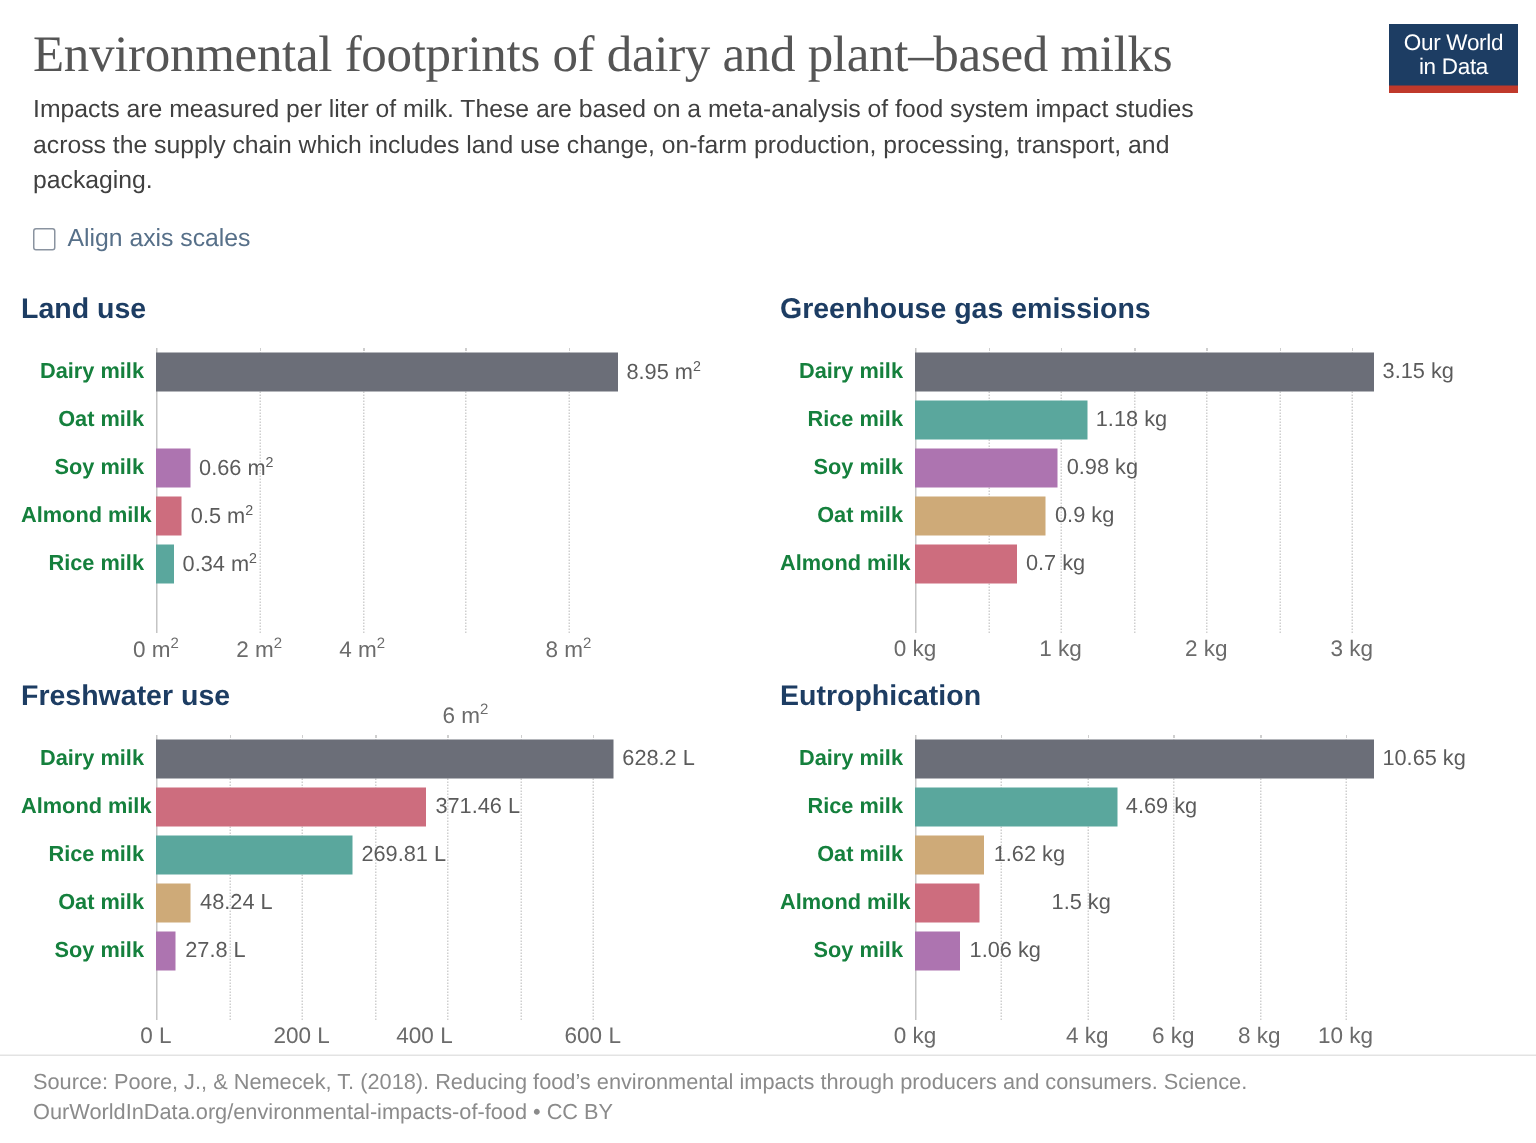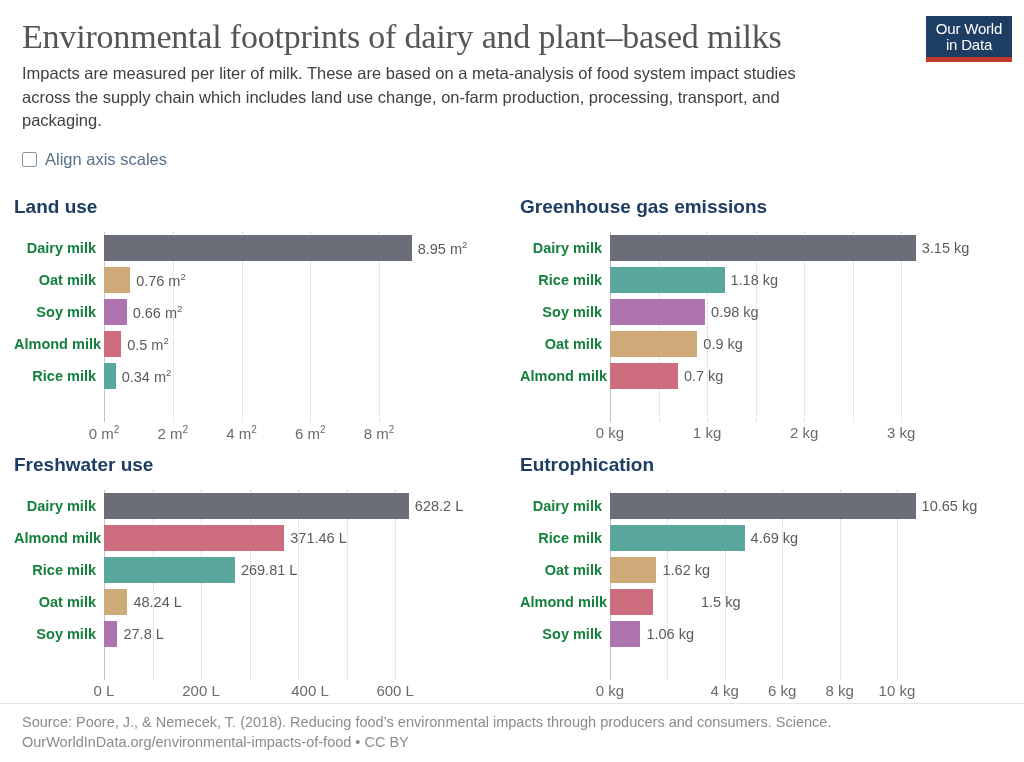--- a/index.html
+++ b/index.html
@@ -261,24 +261,20 @@
           <div class="rows">
             <div class="bar-row">
               <div class="cat-label">Dairy milk</div>
               <div class="bar-area">
                 <div class="bar" style="width: 307.656px; background: rgb(107, 110, 120);"></div>
                 <div class="bar-value" style="left: 307.656px;"><span>8.95 m</span><sup>2</sup></div>
               </div>
             </div>
             <div class="bar-row">
               <div class="cat-label">Oat milk</div>
-              <div class="bar-area">
-                <div class="bar" style="width: 26.125px; background: rgb(206, 170, 120);"></div>
-                <div class="bar-value" style="left: 26.125px;"><span>0.76 m</span><sup>2</sup></div>
-              </div>
             </div>
             <div class="bar-row">
               <div class="cat-label">Soy milk</div>
               <div class="bar-area">
                 <div class="bar" style="width: 22.6875px; background: rgb(173, 116, 176);"></div>
                 <div class="bar-value" style="left: 22.6875px;"><span>0.66 m</span><sup>2</sup></div>
               </div>
             </div>
             <div class="bar-row">
               <div class="cat-label">Almond milk</div>
@@ -293,21 +289,21 @@
                 <div class="bar" style="width: 11.6875px; background: rgb(90, 167, 157);"></div>
                 <div class="bar-value" style="left: 11.6875px;"><span>0.34 m</span><sup>2</sup></div>
               </div>
             </div>
           </div>
         </div>
         <div class="axis">
           <div class="tick-label" style="left: 0px;"><span>0 m</span><sup>2</sup></div>
           <div class="tick-label" style="left: 68.75px;"><span>2 m</span><sup>2</sup></div>
           <div class="tick-label" style="left: 137.5px;"><span>4 m</span><sup>2</sup></div>
-          <div class="tick-label" style="left: 206.25px;"><span>6 m</span><sup>2</sup></div>
+          <div class="tick-label" style="left: 206.25px; margin-top: 44px;"><span>6 m</span><sup>2</sup></div>
           <div class="tick-label" style="left: 275px;"><span>8 m</span><sup>2</sup></div>
         </div>
       </div>
       <div class="facet">
         <div class="facet-title">Greenhouse gas emissions</div>
         <div class="plot">
           <div class="gridlines">
             <div class="axis-zero" style="left: 0px;"></div>
             <div class="gridline" style="left: 48.5294px;"></div>
             <div class="gridline" style="left: 97.0588px;"></div>
@@ -407,21 +403,21 @@
               <div class="bar-area">
                 <div class="bar" style="width: 13.4912px; background: rgb(173, 116, 176);"></div>
                 <div class="bar-value" style="left: 13.4912px;"><span>27.8 L</span></div>
               </div>
             </div>
           </div>
         </div>
         <div class="axis">
           <div class="tick-label" style="left: 0px;"><span>0 L</span></div>
           <div class="tick-label" style="left: 97.0588px;"><span>200 L</span></div>
-          <div class="tick-label" style="left: 206px; text-align: right;"><span>400 L</span></div>
+          <div class="tick-label" style="left: 179px; text-align: right;"><span>400 L</span></div>
           <div class="tick-label" style="left: 291.176px;"><span>600 L</span></div>
         </div>
       </div>
       <div class="facet">
         <div class="facet-title">Eutrophication</div>
         <div class="plot">
           <div class="gridlines">
             <div class="axis-zero" style="left: 0px;"></div>
             <div class="gridline" style="left: 57.3913px;"></div>
             <div class="gridline" style="left: 114.783px;"></div>

